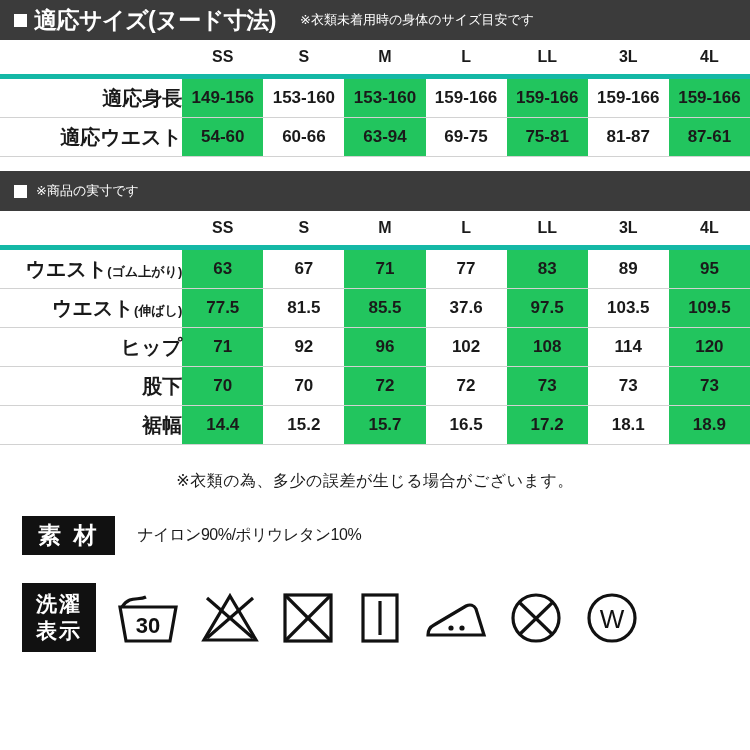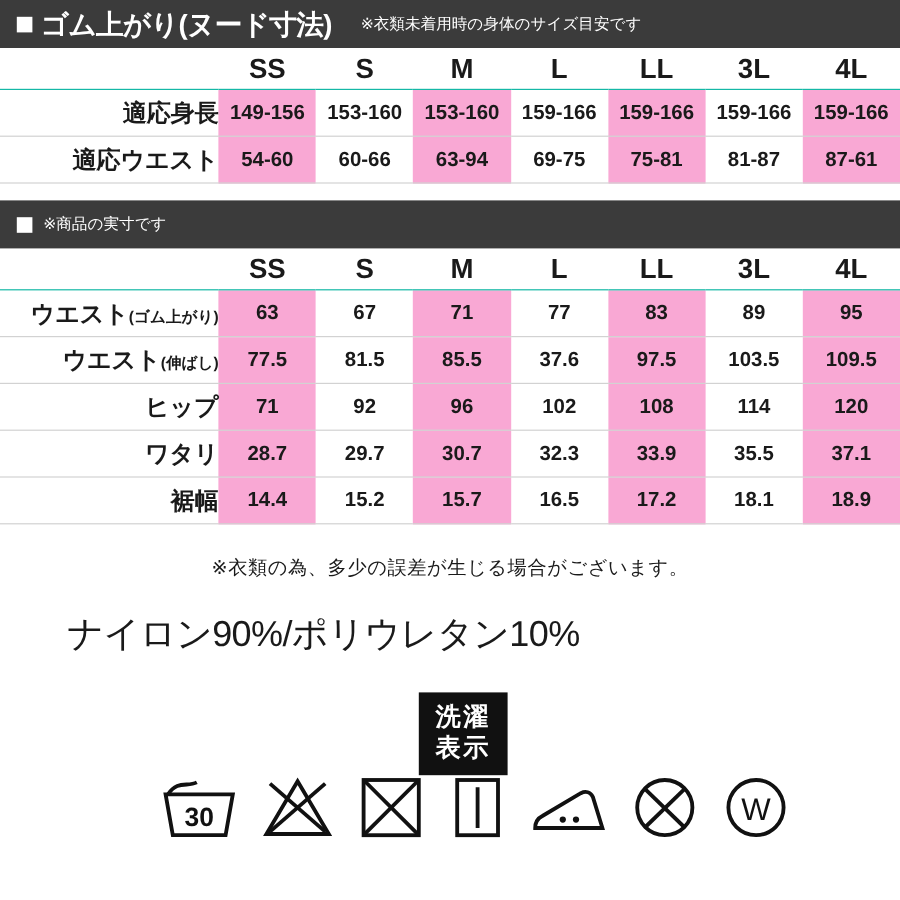--- a/index.html
+++ b/index.html
@@ -62,37 +62,37 @@
   table td, table th {
     border-bottom: 1px solid #d2d2d2;
     text-align: center;
     font-size: 17px;
     font-weight: bold;
     height: 38px;
     padding: 0;
     color: #1a1a1a;
   }
   .hdr td {
-    font-size: 23px;
+    font-size: 16px;
     height: 34px;
-    border-bottom: 1px solid #14b8a6;
+    border-bottom: 5px solid #14b8a6;
   }
   .rowlabel {
     text-align: right;
     font-size: 20px;
     font-weight: bold;
     width: 182px;
     white-space: nowrap;
   }
   .rowlabel .sub {
     font-size: 13px;
     font-weight: bold;
     margin-top: 20px;
   }
-  .shade { background: #f9a8d4; text-align: center; }
+  .shade { background: #22c55e; text-align: center; }
 
   .nosize-col { width: 81px; }
 
   
   .t1 .c0 { width: 182px; }
 
   .note-line {
     text-align: center;
     font-size: 16px;
     padding: 26px 0 22px 0;
@@ -110,32 +110,31 @@
     background: #111111;
     color: #ffffff;
     font-size: 23px;
     font-weight: bold;
     padding: 7px 16px;
     letter-spacing: 3px;
     line-height: 1.1;
     text-align: center;
   }
   .material-text {
-    font-size: 30px;
-    margin-left: 34px;
+    font-size: 16px;
+    margin-left: 22px;
     letter-spacing: -0.5px;
   }
 
   
   .care-row {
     display: flex;
     align-items: center;
     padding-left: 22px;
     margin-top: 28px;
-    flex-direction: column;
   }
   .care-label {
     background: #111111;
     color: #ffffff;
     font-size: 21px;
     font-weight: bold;
     padding: 8px 14px;
     letter-spacing: 2px;
     line-height: 1.25;
     text-align: center;
@@ -148,21 +147,21 @@
   }
   .care-icons svg { display: block; }
 </style>
 </head>
 <body>
 
 <div class="page">
 
   <div class="section-bar">
     <span class="sq"></span>
-    <span class="section-title">ゴム上がり(ヌード寸法)</span>
+    <span class="section-title">適応サイズ(ヌード寸法)</span>
     <span class="section-note">※衣類未着用時の身体のサイズ目安です</span>
   </div>
 
   <table class="t1">
     <tbody>
         <tr class="hdr">
       <td class="c0"></td>
       <td class="nosize-col">SS</td>
       <td class="nosize-col">S</td>
       <td class="nosize-col">M</td>
@@ -238,48 +237,49 @@
       <td class="rowlabel"><span>ヒップ</span></td>
       <td class="shade">71</td>
       <td>92</td>
       <td class="shade">96</td>
       <td>102</td>
       <td class="shade">108</td>
       <td>114</td>
       <td class="shade">120</td>
     </tr>
 
-
-    <tr>
-      <td class="rowlabel"><span>ワタリ</span></td>
-      <td class="shade">28.7</td>
-      <td>29.7</td>
-      <td class="shade">30.7</td>
-      <td>32.3</td>
-      <td class="shade">33.9</td>
-      <td>35.5</td>
-      <td class="shade">37.1</td>
-    </tr>
+    <tr>
+      <td class="rowlabel"><span>股下</span></td>
+      <td class="shade">70</td>
+      <td>70</td>
+      <td class="shade">72</td>
+      <td>72</td>
+      <td class="shade">73</td>
+      <td>73</td>
+      <td class="shade">73</td>
+    </tr>
+
 
     <tr>
       <td class="rowlabel"><span>裾幅</span></td>
       <td class="shade">14.4</td>
       <td>15.2</td>
       <td class="shade">15.7</td>
       <td>16.5</td>
       <td class="shade">17.2</td>
       <td>18.1</td>
       <td class="shade">18.9</td>
     </tr>
   </tbody>
     </table>
 
   <div class="note-line">※衣類の為、多少の誤差が生じる場合がございます。</div>
 
   <div class="material-row">
+    <div class="black-label">素 材</div>
     <div class="material-text">ナイロン90%/ポリウレタン10%</div>
   </div>
 
   <div class="care-row">
     <div class="care-label">
       <div>洗濯</div>
       <div>表示</div>
     </div>
     <div class="care-icons">
 

